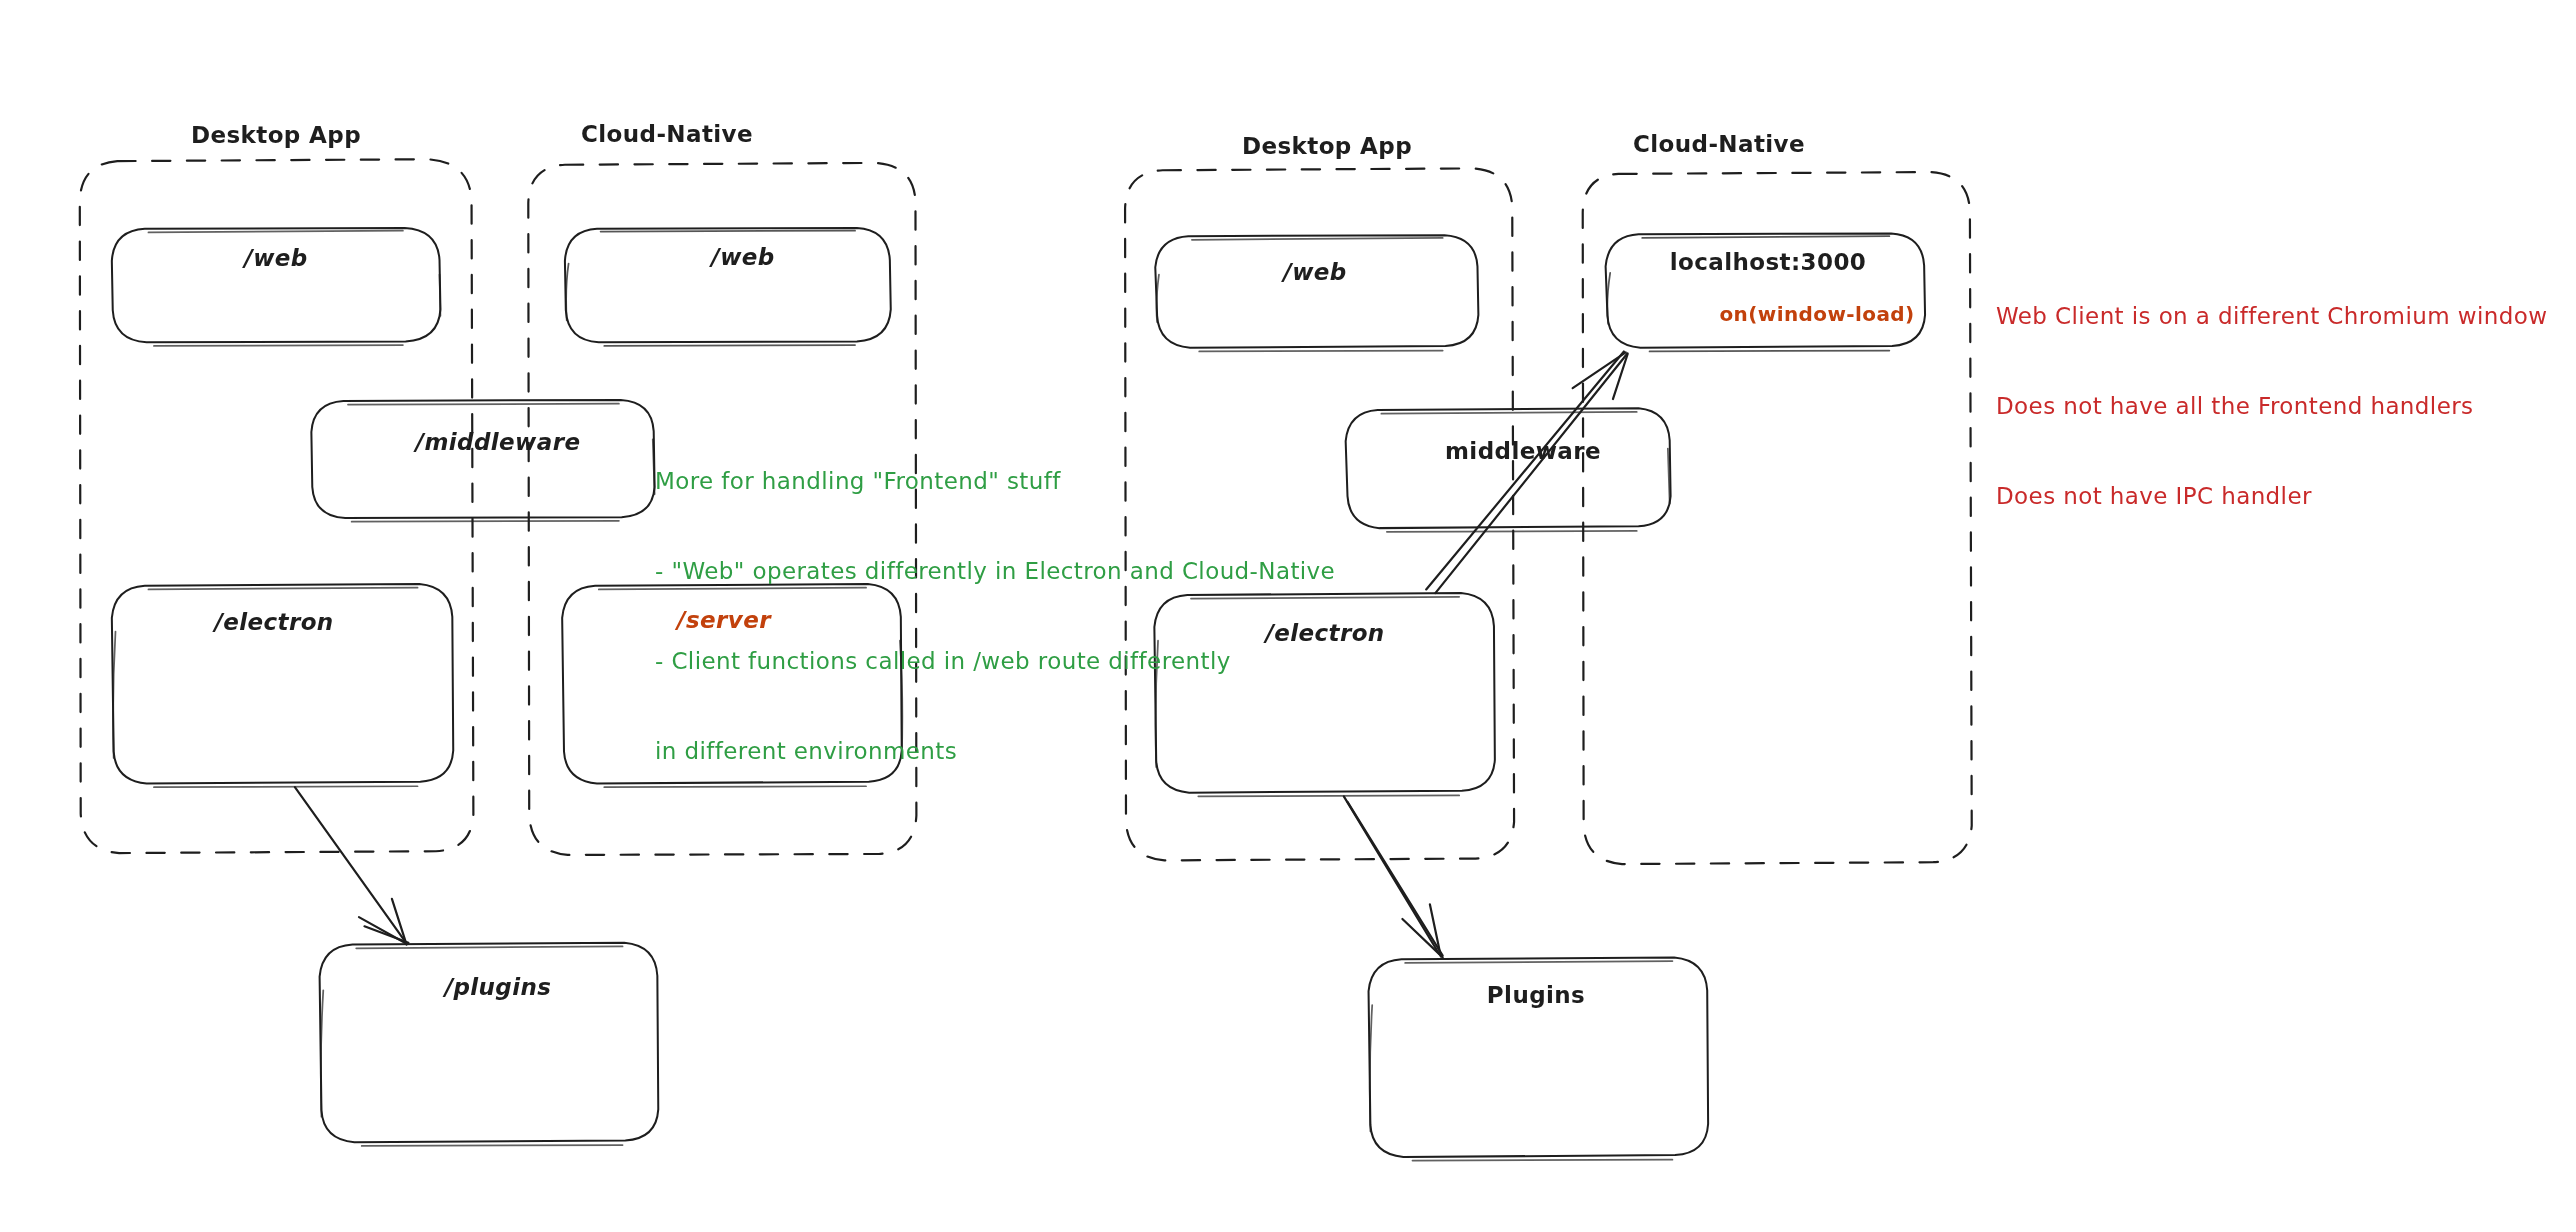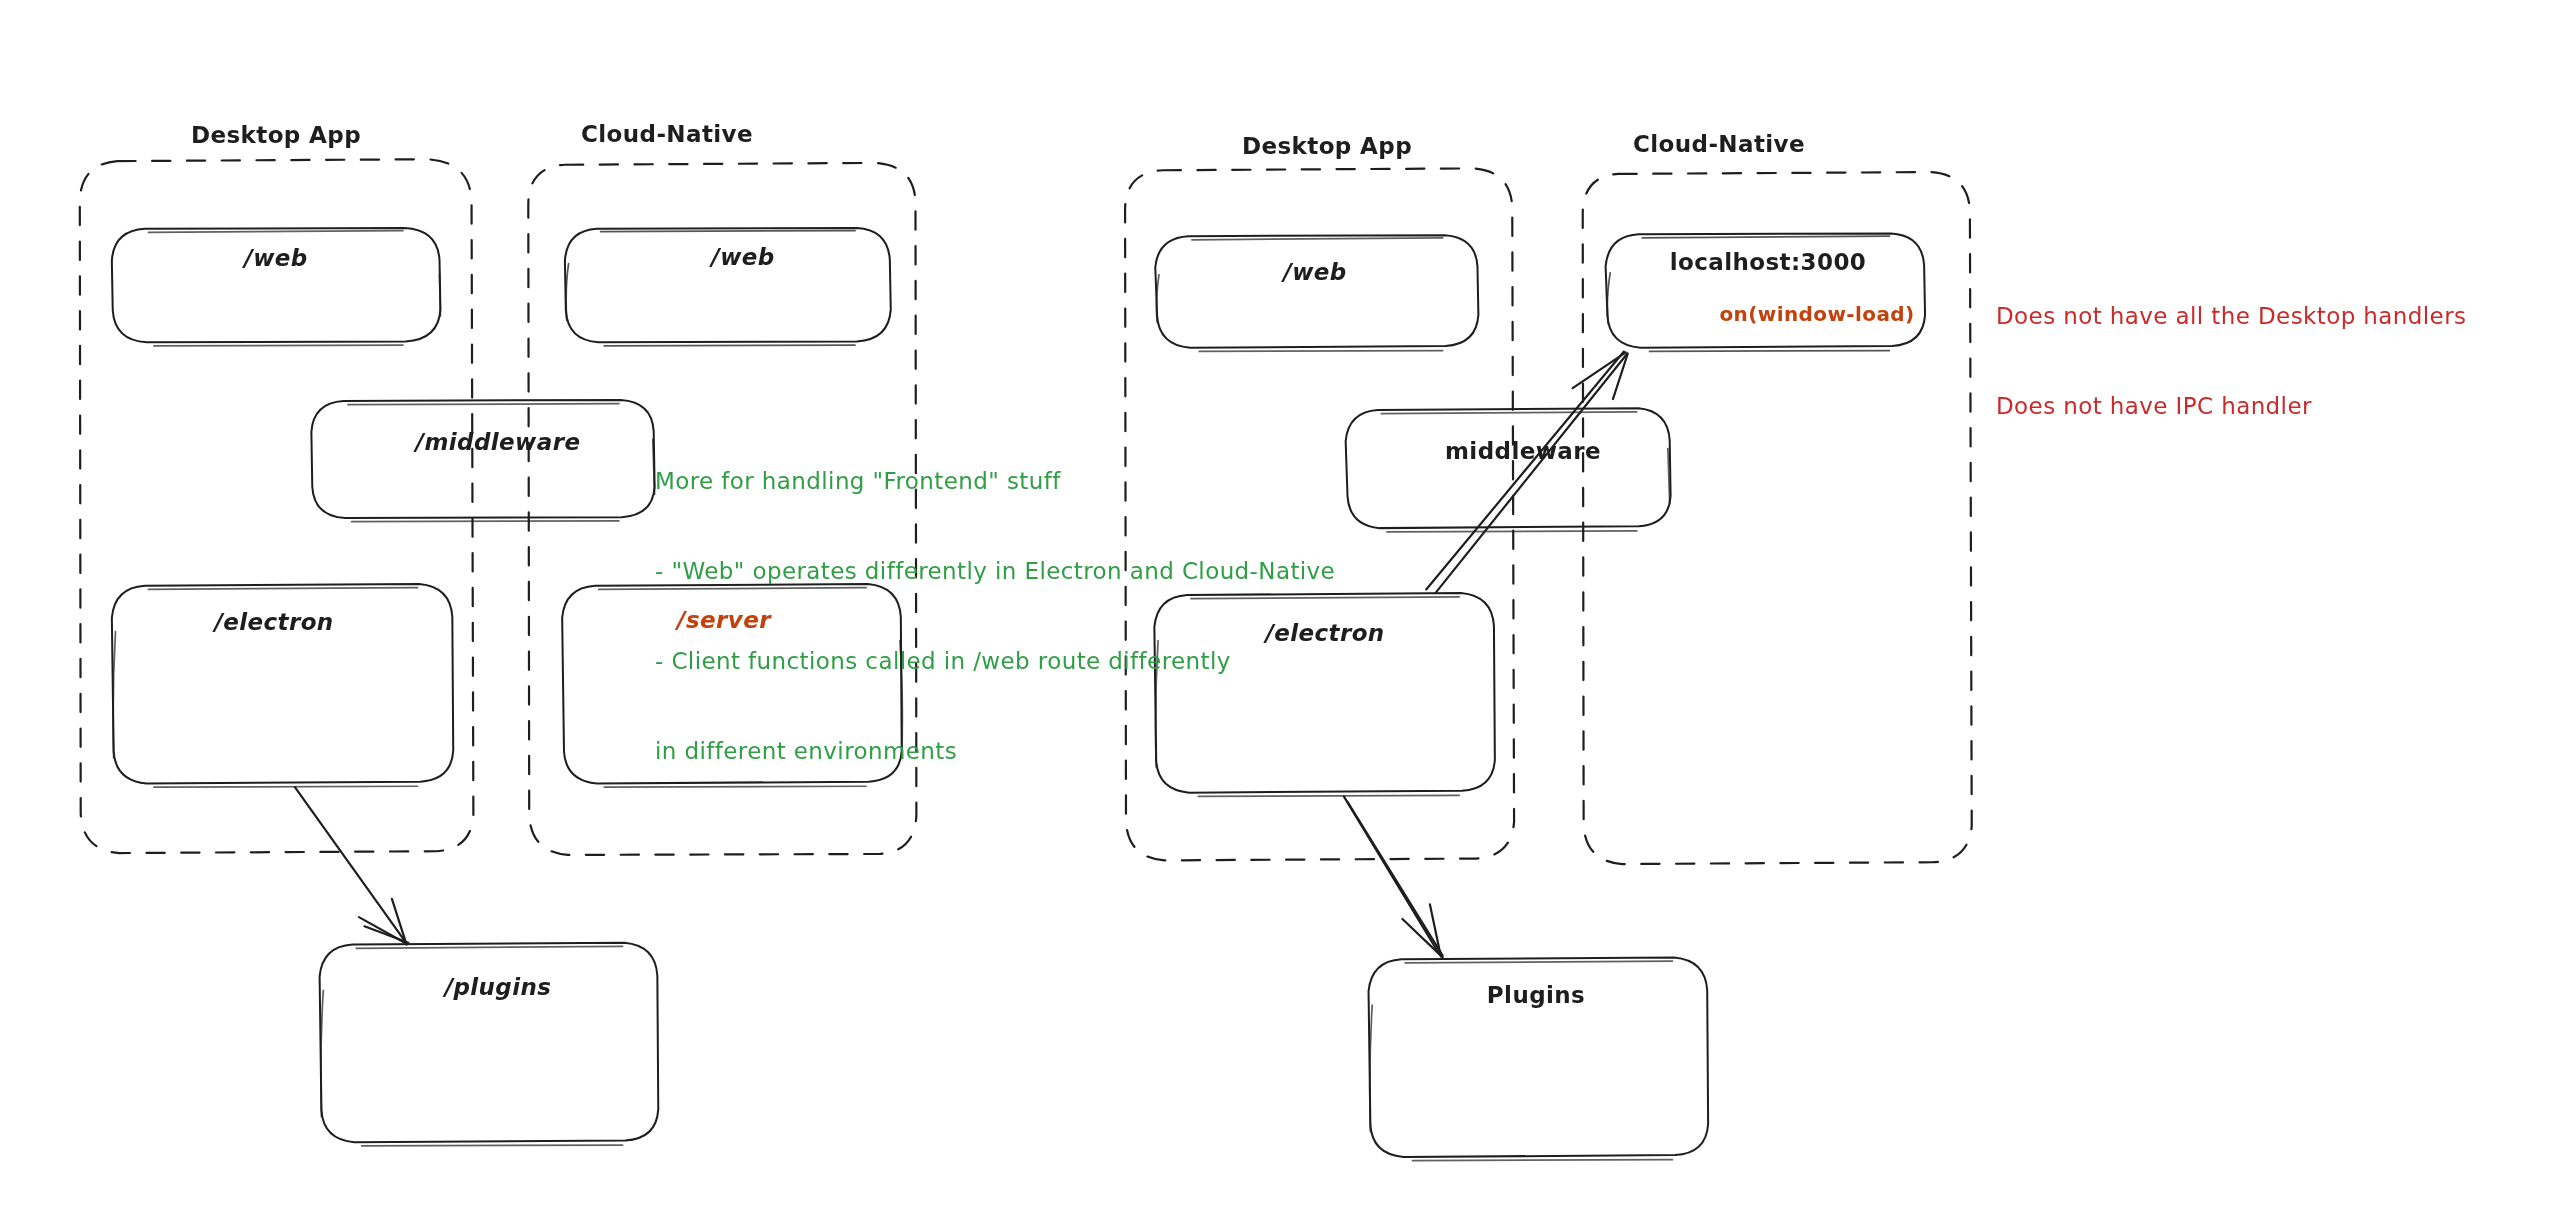--- a/index.html
+++ b/index.html
@@ -212,18 +212,19 @@
 
   <div class="txt node-label-plain centered red-text" style="left:1817px; top:302px; font-size:20px;">on(window-load)</div>
 
   <div class="txt node-label-plain centered" style="left:1523px; top:438px;">middleware</div>
 
   <div class="txt node-label centered" style="left:1325px; top:620px;">/electron</div>
 
   <div class="txt node-label-plain centered" style="left:1536px; top:982px;">Plugins</div>
 
   <div class="txt annot annot-red" style="left:1996px; top:241px;">
-    <div>Does not have all the Desktop handlers</div>
+    <div>Web Client is on a different Chromium window</div>
+    <div>Does not have all the Frontend handlers</div>
     <div>Does not have IPC handler</div>
   </div>
 
 </div>
 
 
 </body></html>

